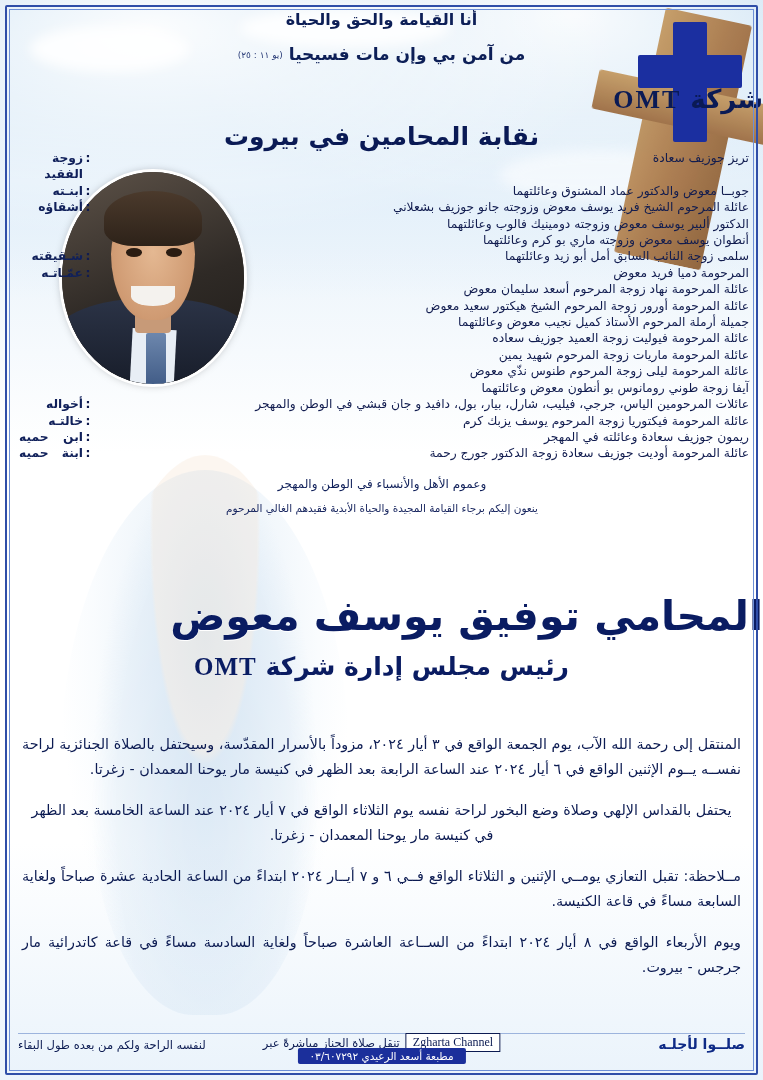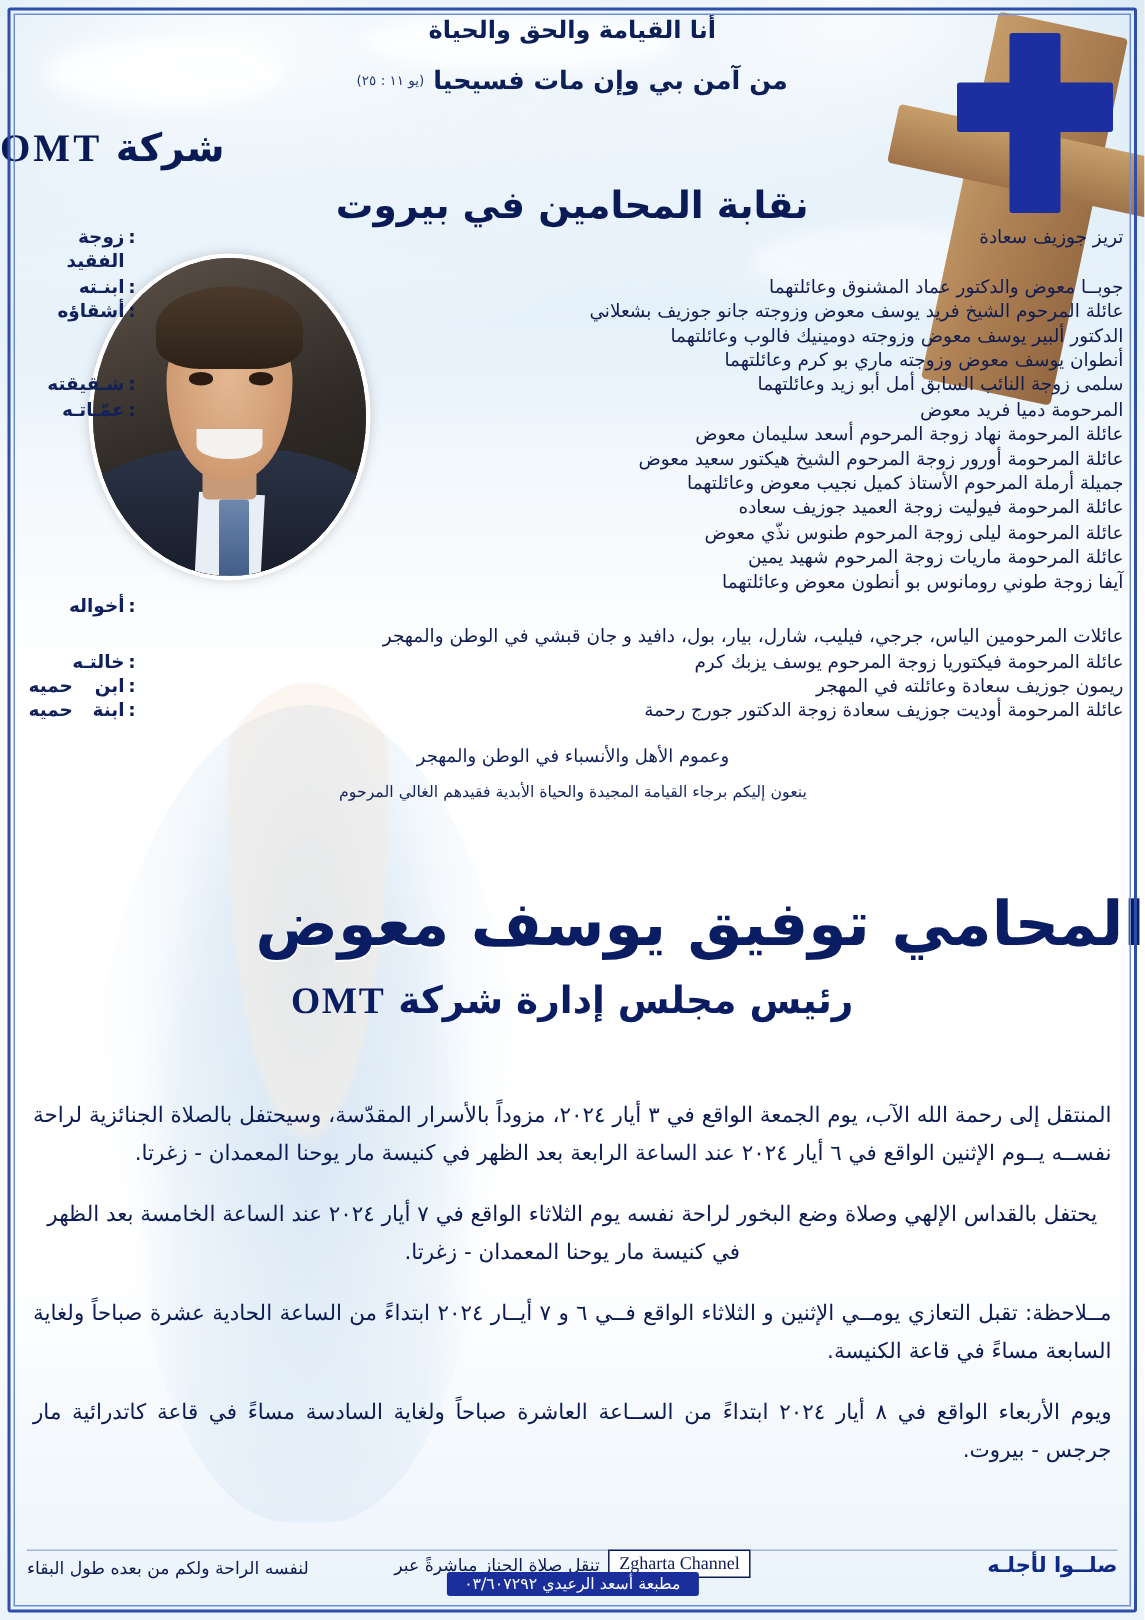--- a/index.html
+++ b/index.html
@@ -85,21 +85,21 @@
     font-size:16px;font-weight:bold;color:#0d1f57;text-align:center;
   }
   .verse2{
     position:absolute;top:44px;left:0;right:0;
     font-size:17px;font-weight:bold;color:#0d1f57;text-align:center;
   }
   .verse-ref{
     font-size:9px;font-weight:normal;vertical-align:middle;color:#2a3c78;
   }
   .omt-line{
-    position:absolute;top:84px;left:0;right:0;text-align:left;
+    position:absolute;top:84px;left:0;right:0;text-align:right;
     font-size:26px;font-weight:bold;color:#0a1a55;letter-spacing:.5px;
   }
   .omt-line .lat{font-family:"Liberation Serif", serif;letter-spacing:2px;}
   .bar-assoc{
     position:absolute;top:122px;left:0;right:0;text-align:center;
     font-size:25px;font-weight:bold;color:#0a1a55;
   }
   
   .photo{
     position:absolute;left:62px;top:172px;width:182px;height:212px;
@@ -263,30 +263,30 @@
         <div class="rel-label">شـقيقته</div>
       </div>
 
       <div class="rel-row">
         <div class="rel-vals" style="padding-left:6px;">
           <div>المرحومة دميا فريد معوض</div>
           <div>عائلة المرحومة نهاد زوجة المرحوم أسعد سليمان معوض</div>
           <div>عائلة المرحومة أورور زوجة المرحوم الشيخ هيكتور سعيد معوض</div>
           <div>جميلة أرملة المرحوم الأستاذ كميل نجيب معوض وعائلتهما</div>
           <div>عائلة المرحومة فيوليت زوجة العميد جوزيف سعاده</div>
+          <div>عائلة المرحومة ماريات زوجة المرحوم شهيد يمين</div>
           <div>عائلة المرحومة ليلى زوجة المرحوم طنوس نذّي معوض</div>
-          <div>عائلة المرحومة ماريات زوجة المرحوم شهيد يمين</div>
           <div>آيفا زوجة طوني رومانوس بو أنطون معوض وعائلتهما</div>
         </div>
         <div class="rel-colon">:</div>
         <div class="rel-label">عمّـاتـه</div>
       </div>
 
       <div class="rel-row">
-        <div class="rel-vals" style="padding-left:6px;margin-top:20px;">
+        <div class="rel-vals" style="padding-left:6px;">
           <div>عائلات المرحومين الياس، جرجي، فيليب، شارل، بيار، بول، دافيد و جان قبشي في الوطن والمهجر</div>
         </div>
         <div class="rel-colon">:</div>
         <div class="rel-label">أخواله</div>
       </div>
 
       <div class="rel-row">
         <div class="rel-vals" style="padding-left:6px;">
           <div>عائلة المرحومة فيكتوريا زوجة المرحوم يوسف يزبك كرم</div>
         </div>

